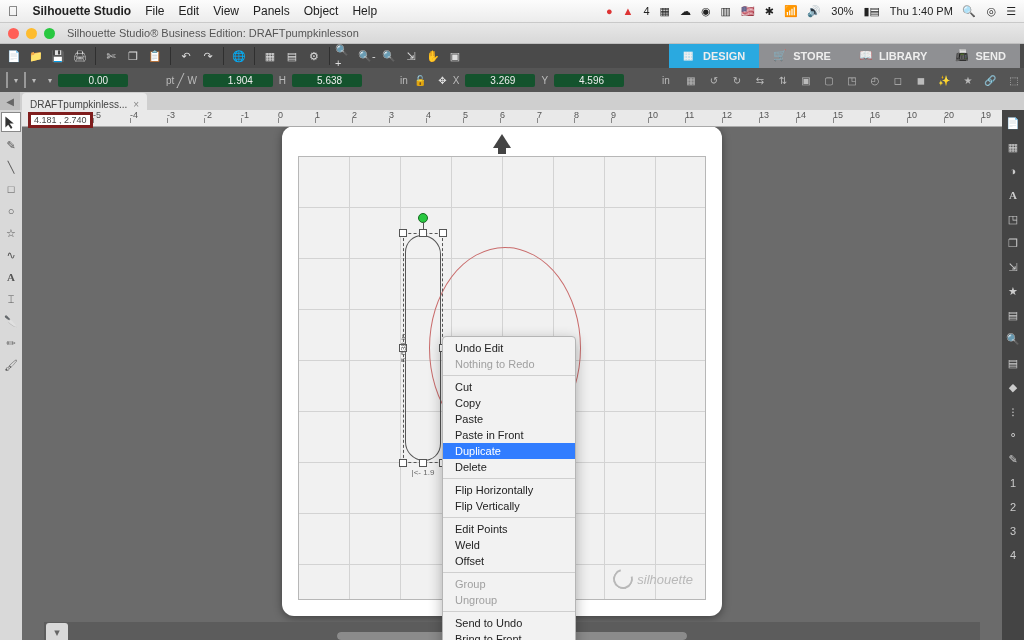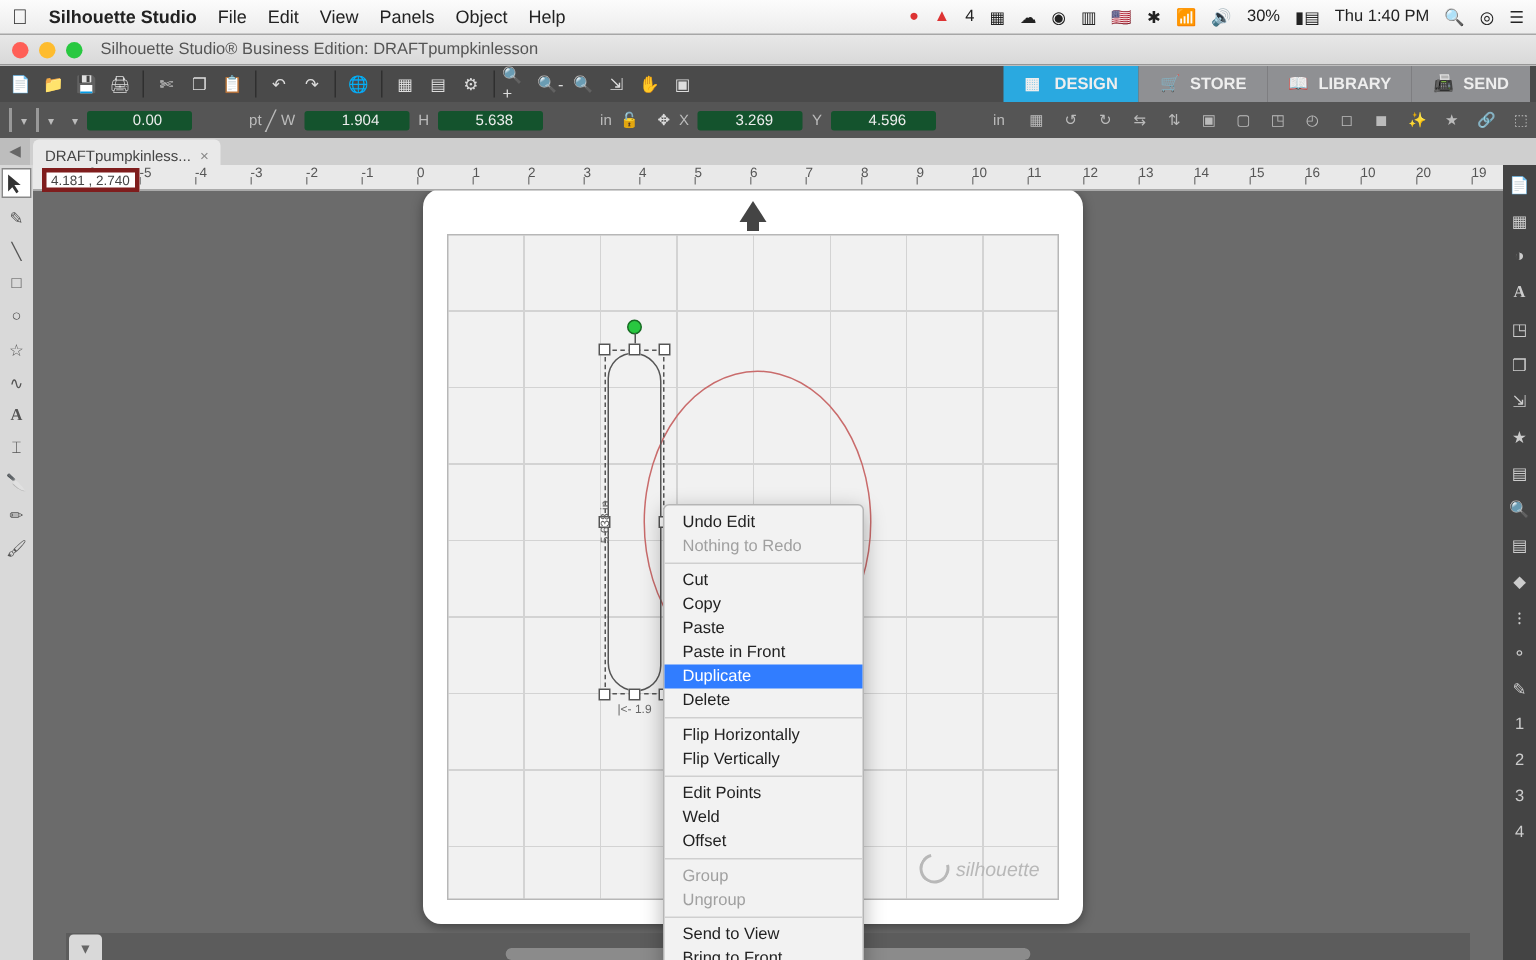--- a/index.html
+++ b/index.html
@@ -342,21 +342,21 @@
         <div class="mi">Flip Horizontally</div>
         <div class="mi">Flip Vertically</div>
         <div class="msep"></div>
         <div class="mi">Edit Points</div>
         <div class="mi">Weld</div>
         <div class="mi">Offset</div>
         <div class="msep"></div>
         <div class="mi dis">Group</div>
         <div class="mi dis">Ungroup</div>
         <div class="msep"></div>
-        <div class="mi">Send to View</div>
+        <div class="mi">Send to Undo</div>
         <div class="mi">Bring to Front</div>
       </div>
 
     <div id="bottom">
       <div class="pg">▾</div>
       <div class="hscroll"></div>
     </div>
   </div>
 
   <div id="right-panel">

